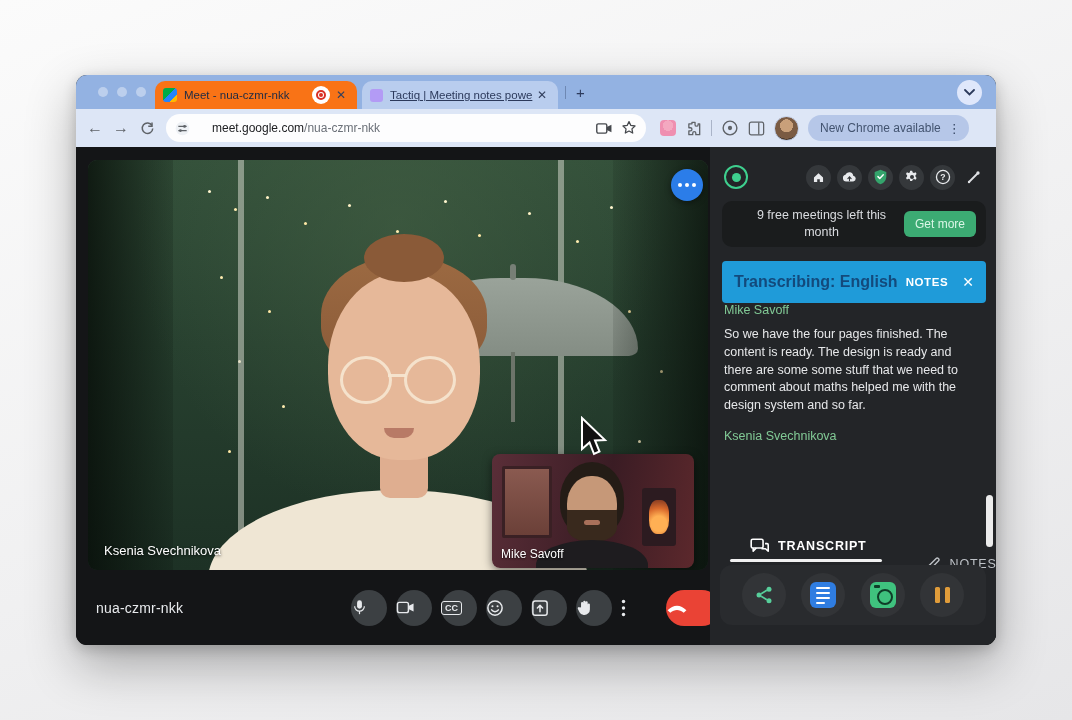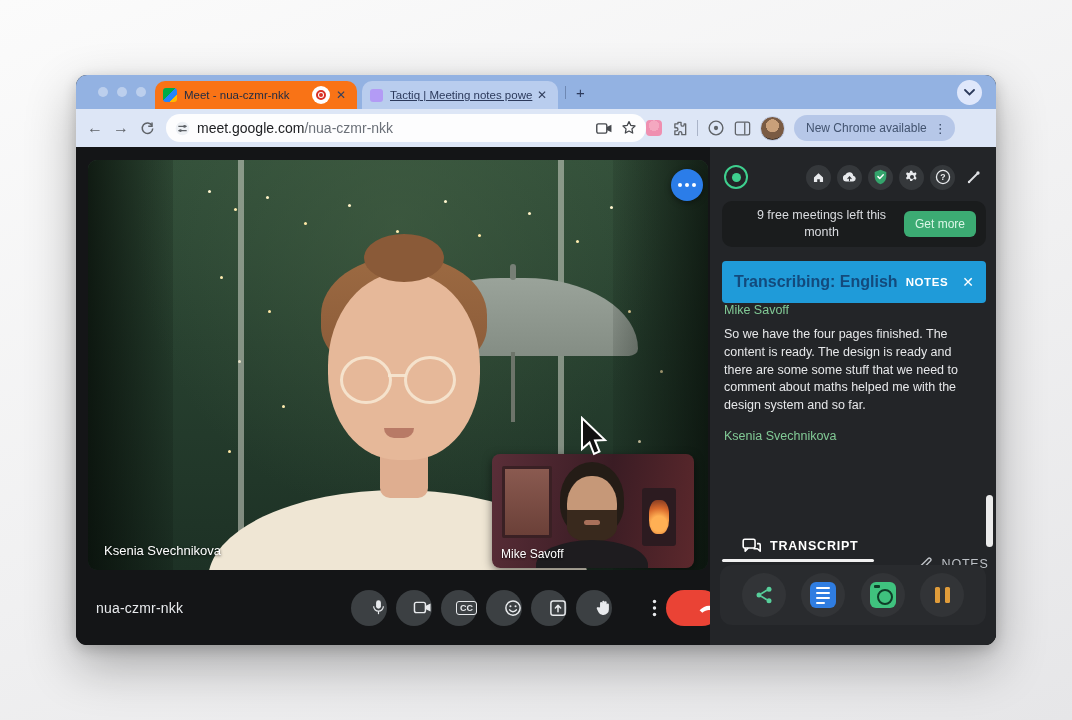--- a/index.html
+++ b/index.html
@@ -25,23 +25,23 @@
   .rec-badge i::after { content:""; position:absolute; left:1px; top:1px; width:4px; height:4px; border-radius:50%; background:#d93025; }
   .tab-close { font-size:12px; color:#33405e; padding:0 3px; flex:none; cursor:default; }
   .newtab-btn { position:absolute; left:500px; top:9px; font-size:15px; color:#2c3a5c; }
   .tab-divider { position:absolute; left:489px; top:11px; width:1px; height:13px; background:rgba(44,58,92,.35); }
   .strip-chevron { position:absolute; right:14px; top:5px; width:25px; height:25px; border-radius:50%; background:#dfe7fb; display:flex; align-items:center; justify-content:center; }
 
   
   .toolbar { position:absolute; left:0; top:34px; width:100%; height:38px; background:#dde6f6; display:flex; align-items:center; }
   .nav-ico { width:26px; height:26px; display:flex; align-items:center; justify-content:center; color:#5f6368; font-size:16px; flex:none; }
   .addressbar { width:480px; height:28px; background:#fdfdfe; border-radius:14px; margin-left:6px; display:flex; align-items:center; padding:0 9px; flex:none; }
-  .url { font-size:14px; color:#202124; margin-left:7px; white-space:nowrap; flex:1; }
+  .url { font-size:12px; color:#202124; margin-left:22px; white-space:nowrap; flex:1; }
   .url .path { color:#6b7078; }
-  .tb-right { display:flex; align-items:center; gap:9px; }
+  .tb-right { display:flex; align-items:center; margin-left:14px; gap:9px; }
   .ext-pink { width:16px; height:16px; border-radius:4px; background:radial-gradient(circle at 50% 35%, #f4a8c0 0 40%, #ef8fb0 40% 100%); }
   .tb-sep { width:1px; height:16px; background:#aab4c8; }
   .avatar { width:25px; height:25px; border-radius:50%; background:radial-gradient(circle at 50% 38%, #c9a07a 0 35%, #7a5b43 36% 70%, #4a3a2e 71%); border:1px solid #c3cfe6; }
   .newchrome { height:26px; border-radius:13px; background:#b6c7e8; color:#42536f; font-size:12px; display:flex; align-items:center; padding:0 8px 0 12px; gap:7px; }
   .newchrome .kebab { font-size:13px; color:#3b4c68; letter-spacing:0; }
 
   
   .content { position:absolute; left:0; top:72px; width:100%; height:498px; background:#141517; }
 
   
@@ -83,21 +83,21 @@
   .pip-face { position:absolute; left:75px; top:22px; width:50px; height:58px; border-radius:48%; background:#c69878; }
   .pip-beard { position:absolute; left:75px; top:56px; width:50px; height:32px; border-radius:0 0 46% 46%; background:#39291d; }
   .pip-mouth { position:absolute; left:92px; top:66px; width:16px; height:5px; border-radius:3px; background:#a9705a; }
   .pip-shirt { position:absolute; left:44px; top:86px; width:112px; height:50px; border-radius:50% 50% 0 0; background:#1e1c1f; }
   .pip-label { position:absolute; left:9px; bottom:7px; font-size:12px; color:#fff; text-shadow:0 1px 2px rgba(0,0,0,.8); }
 
   
   .meet-bar { position:absolute; left:0; top:423px; width:650px; height:75px; display:flex; align-items:center; }
   .meet-code { margin-left:20px; font-size:14px; color:#e8eaed; letter-spacing:.2px; }
   .meet-controls { display:flex; align-items:center; gap:9px; margin-left:auto; margin-right:6px; }
-  .mc-btn { width:36px; height:36px; border-radius:50%; background:#3c4043; display:flex; align-items:center; justify-content:flex-end; color:#e8eaed; }
+  .mc-btn { width:36px; height:36px; border-radius:50%; background:#3c4043; display:flex; align-items:center; justify-content:flex-start; color:#e8eaed; }
   .mc-btn.plain { background:transparent; }
   .mc-btn.end { width:54px; border-radius:18px; background:#ea4335; }
   .cc-box { font-size:9px; font-weight:bold; color:#e8eaed; border:1.6px solid #e8eaed; border-radius:3px; padding:1px 3px; }
 
   
   .sidebar { position:absolute; left:634px; top:0; width:286px; height:498px; background:#232528; }
   .tq-header { position:absolute; left:14px; right:10px; top:16px; height:28px; display:flex; align-items:center; }
   .tq-logo { width:24px; height:24px; border-radius:50%; border:2.5px solid #3ecf8e; display:flex; align-items:center; justify-content:center; }
   .tq-logo i { width:9px; height:9px; border-radius:50%; background:#3ecf8e; }
   .tq-hicons { display:flex; gap:6px; margin-left:auto; }
@@ -110,21 +110,21 @@
 
   .tq-banner { position:absolute; left:12px; right:10px; top:114px; height:42px; background:#1f9bd9; border-radius:4px; display:flex; align-items:center; padding:0 12px; }
   .tq-banner .lbl { font-size:16px; font-weight:bold; color:#134a7c; }
   .tq-banner .chg { margin-left:auto; font-size:11.5px; font-weight:bold; color:#fff; letter-spacing:.6px; }
   .tq-banner .x { margin-left:14px; color:#fff; font-size:14px; font-weight:bold; }
 
   .tq-transcript { position:absolute; left:14px; right:18px; top:156px; bottom:118px; overflow:hidden; }
   .t-line { font-size:12.5px; color:#e6e7e9; line-height:1.42; margin-bottom:14px; }
   .t-speaker { font-size:12.5px; color:#81c995; margin-bottom:9px; }
 
-  .tq-tabs { position:absolute; left:0; right:0; top:384px; height:30px; display:flex; align-items:center; }
+  .tq-tabs { position:absolute; left:8px; right:0; top:384px; height:30px; display:flex; align-items:center; }
   .tq-tab { display:flex; align-items:center; gap:9px; font-size:12.5px; letter-spacing:.8px; }
   .tq-tab.transcript { margin-left:32px; color:#fff; font-weight:bold; }
   .tq-tab.notes { margin-left:58px; color:#bdc1c6;margin-top:35px; }
   .tq-underline { position:absolute; left:12px; top:28px; width:152px; height:2.5px; background:#f1f1f1; border-radius:2px; }
 
   .tq-actions { position:absolute; left:10px; right:10px; top:418px; height:60px; background:#292b2e; border-radius:12px; display:flex; align-items:center; justify-content:space-around; padding:0 14px; }
   .act-btn { width:44px; height:44px; border-radius:50%; background:#323437; display:flex; align-items:center; justify-content:center; }
   .docs-ico { width:26px; height:26px; border-radius:6px; background:#2f7de1; display:flex; flex-direction:column; align-items:center; justify-content:center; gap:3px; }
   .docs-ico b { display:block; width:14px; height:2px; background:#fff; border-radius:1px; }
   .docs-ico b:last-child { width:9px; align-self:flex-start; margin-left:6px; }

